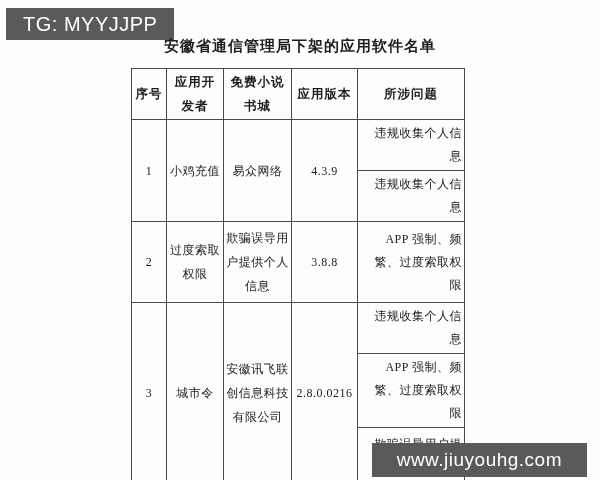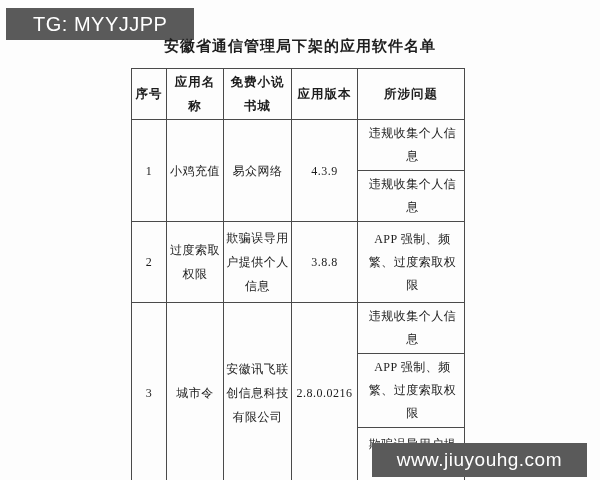--- a/index.html
+++ b/index.html
@@ -8,21 +8,21 @@
     background: #fdfdfd;
     position: relative;
     overflow: hidden;
     font-family: "Liberation Serif", "DejaVu Serif", serif;
   }
   .tg-badge {
     position: absolute; left: 6px; top: 8px;
     background: #5a5a5a; color: #ffffff;
     font-family: "Liberation Sans", "DejaVu Sans", sans-serif;
     font-size: 20px; line-height: 32px;
-    padding: 0 27px; letter-spacing: 0.5px;
+    padding: 0 17px; letter-spacing: 0.5px;
   }
   .page-title {
     position: absolute; top: 37px; left: 0; width: 100%;
     text-align: center;
     font-family: "DejaVu Sans", "Liberation Sans", sans-serif;
     font-size: 15px; font-weight: bold;
     color: #1e1e1e; letter-spacing: 1px;
   }
   table.app-table {
     position: absolute; left: 131px; top: 68px;
@@ -37,21 +37,21 @@
     letter-spacing: 0.5px;
     line-height: 24px;
     overflow: hidden;
   }
   .app-table th {
     font-family: "DejaVu Sans", "Liberation Sans", sans-serif;
     font-weight: bold; font-size: 12.5px;
     height: 24px; letter-spacing: 1px;
   }
   .app-table td.issue {
-    text-align: center;
+    text-align: right;
     padding: 2px 2px 2px 5px;
     line-height: 23px;
   }
   tr.r1a td { height: 28px; }
   tr.r1b td { height: 28px; }
   tr.r2  td { height: 76px; }
   tr.r3a td.issue { height: 22px; }
   tr.r3b td.issue { height: 50px; }
   tr.r3c td.issue { height: 51px; }
   .site-badge {
@@ -73,21 +73,21 @@
   <colgroup>
     <col style="width:35px">
     <col style="width:57px">
     <col style="width:68px">
     <col style="width:66px">
     <col style="width:107px">
   </colgroup>
   <thead>
     <tr>
       <th>序号</th>
-      <th>应用名称</th>
+      <th>应用开发者</th>
       <th>免费小说书城</th>
       <th>应用版本</th>
       <th>所涉问题</th>
     </tr>
   </thead>
   <tbody>
     <tr class="r1a">
       <td rowspan="2">1</td>
       <td rowspan="2">小鸡充值</td>
       <td rowspan="2">易众网络</td>

